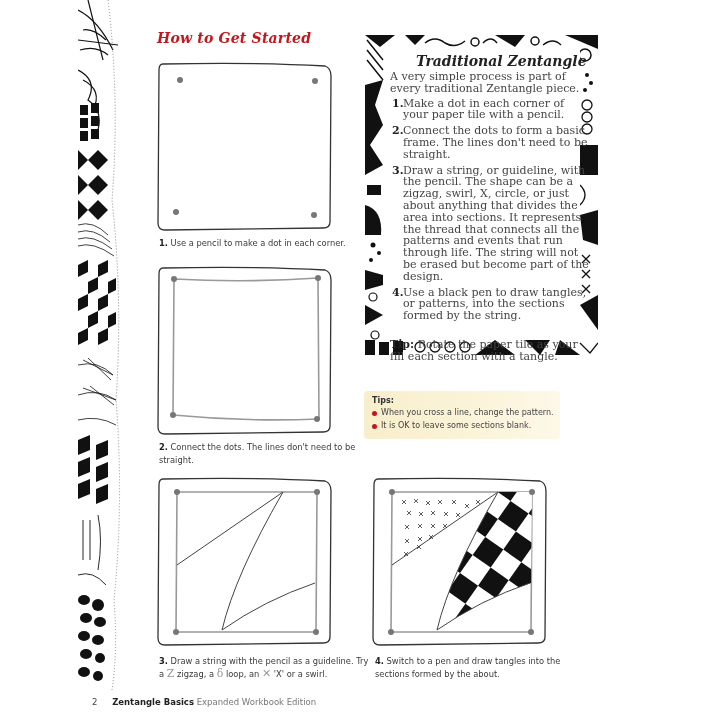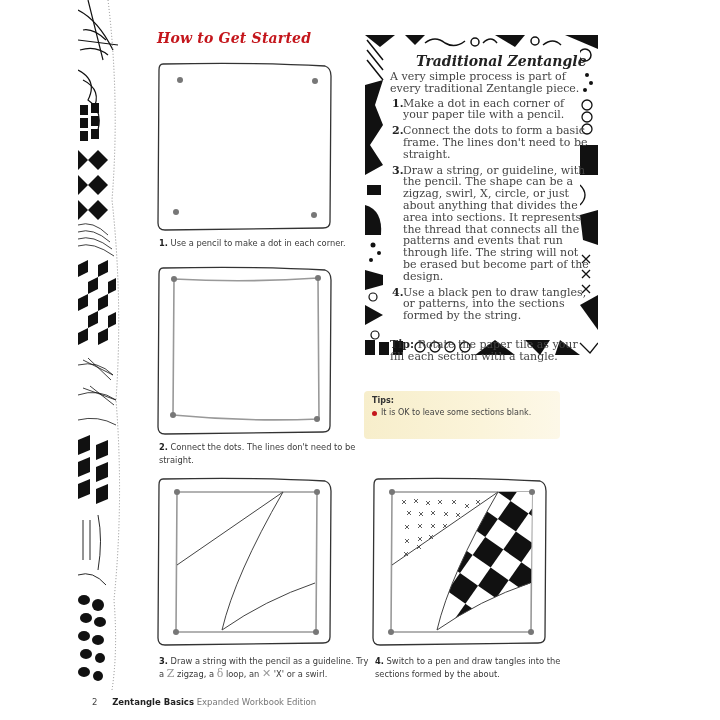--- a/index.html
+++ b/index.html
@@ -385,20 +385,21 @@
     <li><span class="n">2.</span><span>Connect the dots to form a basic frame. The lines don't need to be straight.</span></li>
     <li><span class="n">3.</span><span>Draw a string, or guideline, with the pencil. The shape can be a zigzag, swirl, X, circle, or just about anything that divides the area into sections. It represents the thread that connects all the patterns and events that run through life. The string will not be erased but become part of the design.</span></li>
     <li><span class="n">4.</span><span>Use a black pen to draw tangles, or patterns, into the sections formed by the string.</span></li>
   </ol>
   <p class="tip"><b>Tip:</b> <span>Rotate the paper tile as your fill each section with a tangle.</span></p>
 </div>
 
 <div class="tips">
   <div class="tips-title">Tips:</div>
   <ul>
+    <li><span class="dot"></span><span>When you cross a line, change the pattern.</span></li>
     <li><span class="dot"></span><span>It is OK to leave some sections blank.</span></li>
   </ul>
 </div>
 
 <div class="footer">
   <span class="pg">2</span>
   <span class="book">Zentangle Basics</span>
   <span class="ed">Expanded Workbook Edition</span>
 </div>
 

